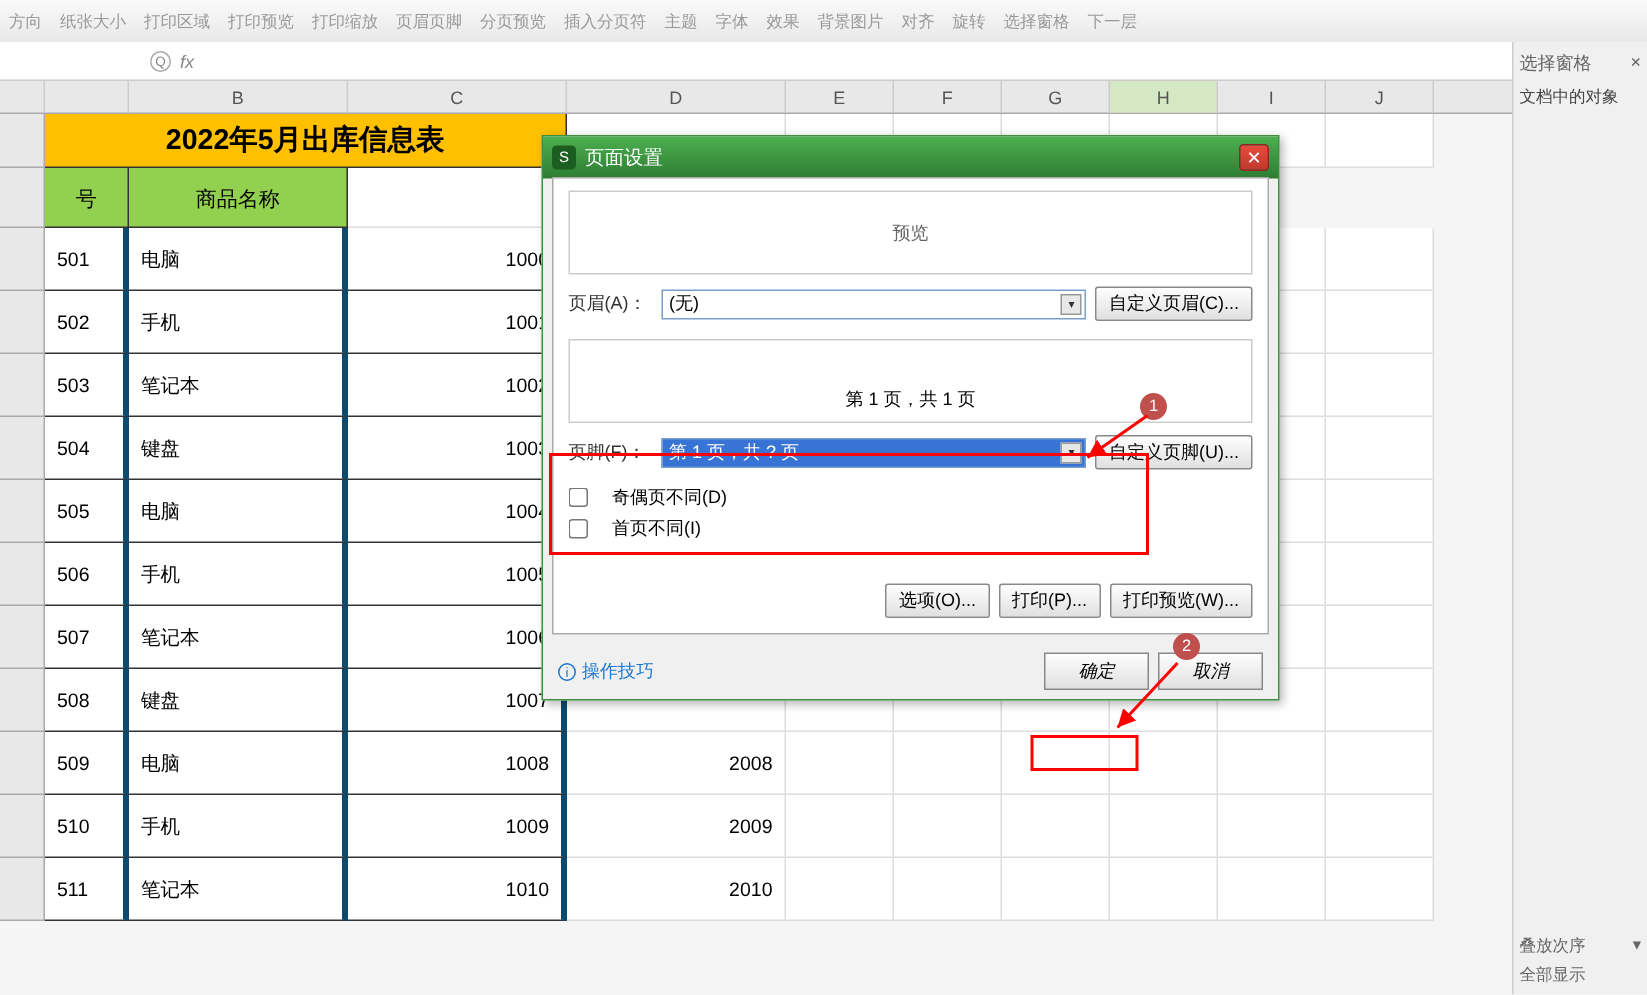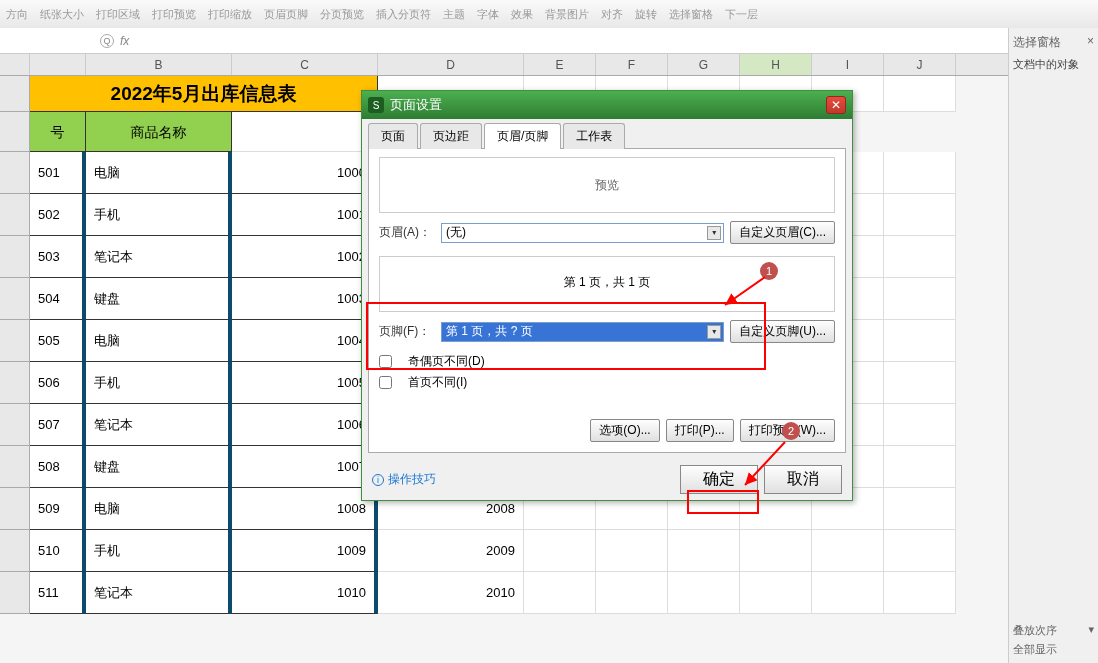--- a/index.html
+++ b/index.html
@@ -47,29 +47,29 @@
 .tabs .tab.active { background: #fff; position: relative; z-index: 2; }
 .tabs-content { border: 1px solid #aaa; margin: 0 6px 6px; background: #fff; margin-top: -1px; padding: 8px 10px 10px; }
 
 .preview-box { border: 1px solid #ccc; height: 56px; display: flex; align-items: center; justify-content: center; font-size: 12px; color: #666; margin-bottom: 8px; }
 .field-row { display: flex; align-items: center; gap: 6px; margin-bottom: 10px; font-size: 12px; }
 .field-row label { width: 56px; color: #333; }
 .field-row .sel { flex: 1; border: 1px solid #7a9ecb; height: 20px; padding: 0 4px; font-size: 12px; display: flex; align-items: center; background: #fff; position: relative; }
 .field-row .sel.selected { background: #3874d6; color: #fff; }
 .field-row .sel .arrow { position: absolute; right: 2px; top: 2px; width: 14px; height: 14px; background: #e8e8e8; border: 1px solid #999; display: flex; align-items: center; justify-content: center; font-size: 8px; color: #333; }
 .btn { border: 1px solid #888; background: linear-gradient(#fefefe,#e0e0e0); padding: 2px 8px; font-size: 12px; border-radius: 2px; cursor: pointer; white-space: nowrap; }
-.footer-preview { border: 1px solid #ccc; height: 56px; display: flex; align-items: flex-end; justify-content: center; font-size: 12px; padding-bottom: 20px; margin-bottom: 8px; margin-top: 12px; }
+.footer-preview { border: 1px solid #ccc; height: 56px; display: flex; align-items: flex-end; justify-content: center; font-size: 12px; padding-bottom: 6px; margin-bottom: 8px; margin-top: 12px; }
 .chk-row { display: flex; align-items: center; gap: 16px; font-size: 12px; margin-bottom: 4px; }
 .chk-row input { width: 13px; height: 13px; }
 .bottom-btns { display: flex; justify-content: flex-end; gap: 6px; margin-top: 28px; }
 .dlg-footer { display: flex; align-items: center; padding: 6px 10px; background: #f0f0f0; font-size: 12px; }
 .dlg-footer .tip { color: #1976d2; display: flex; align-items: center; gap: 4px; }
 .dlg-footer .tip .i { width: 12px; height: 12px; border: 1px solid #1976d2; border-radius: 50%; font-size: 9px; display: flex; align-items: center; justify-content: center; }
 .dlg-footer .ok-cancel { margin-left: auto; display: flex; gap: 6px; }
-.btn-ok { border: 1px solid #888; background: linear-gradient(#fefefe,#e0e0e0); padding: 3px 22px; font-size: 16px; cursor: pointer; }
+.btn-ok { border: 1px solid #888; background: linear-gradient(#fefefe,#e0e0e0); padding: 3px 22px; font-size: 12px; cursor: pointer; font-style: italic; }
 
 .redbox { position: absolute; border: 2px solid red; pointer-events: none; }
 .arrow-red { position: absolute; pointer-events: none; }
 .callout { position: absolute; width: 18px; height: 18px; border-radius: 50%; background: #c0504d; color: #fff; font-size: 11px; display: flex; align-items: center; justify-content: center; pointer-events: none; }
 </style>
 </head>
 <body>
 
 <div class="toolbar">
   <span class="tb-item">方向</span>
@@ -321,26 +321,20 @@
         <span>全部显示</span>
       </div>
   </div>
 </div>
 
 <div class="dialog">
   <div class="dlg-title">
     <span class="icon-s">S</span>
     <span>页面设置</span>
     <span class="close">✕</span>
-  </div>
-  <div class="tabs">
-    <div class="tab">页面</div>
-    <div class="tab">页边距</div>
-    <div class="tab active">页眉/页脚</div>
-    <div class="tab">工作表</div>
   </div>
   <div class="tabs-content">
     <div class="preview-box">
         <span>预览</span>
       </div>
     <div class="field-row">
       <label>页眉(A)：</label>
       <div class="sel">
           <span>(无)</span>
           <span class="arrow">▾</span>

